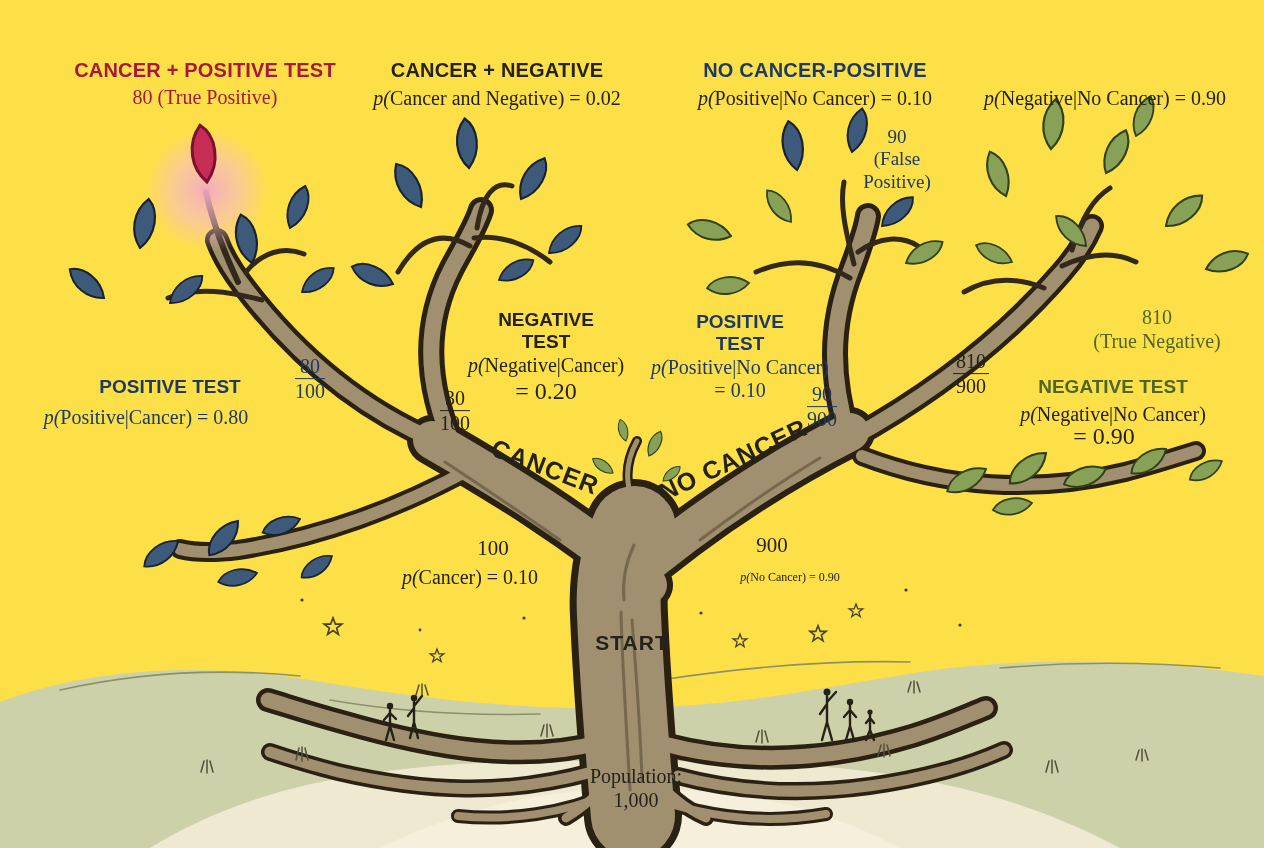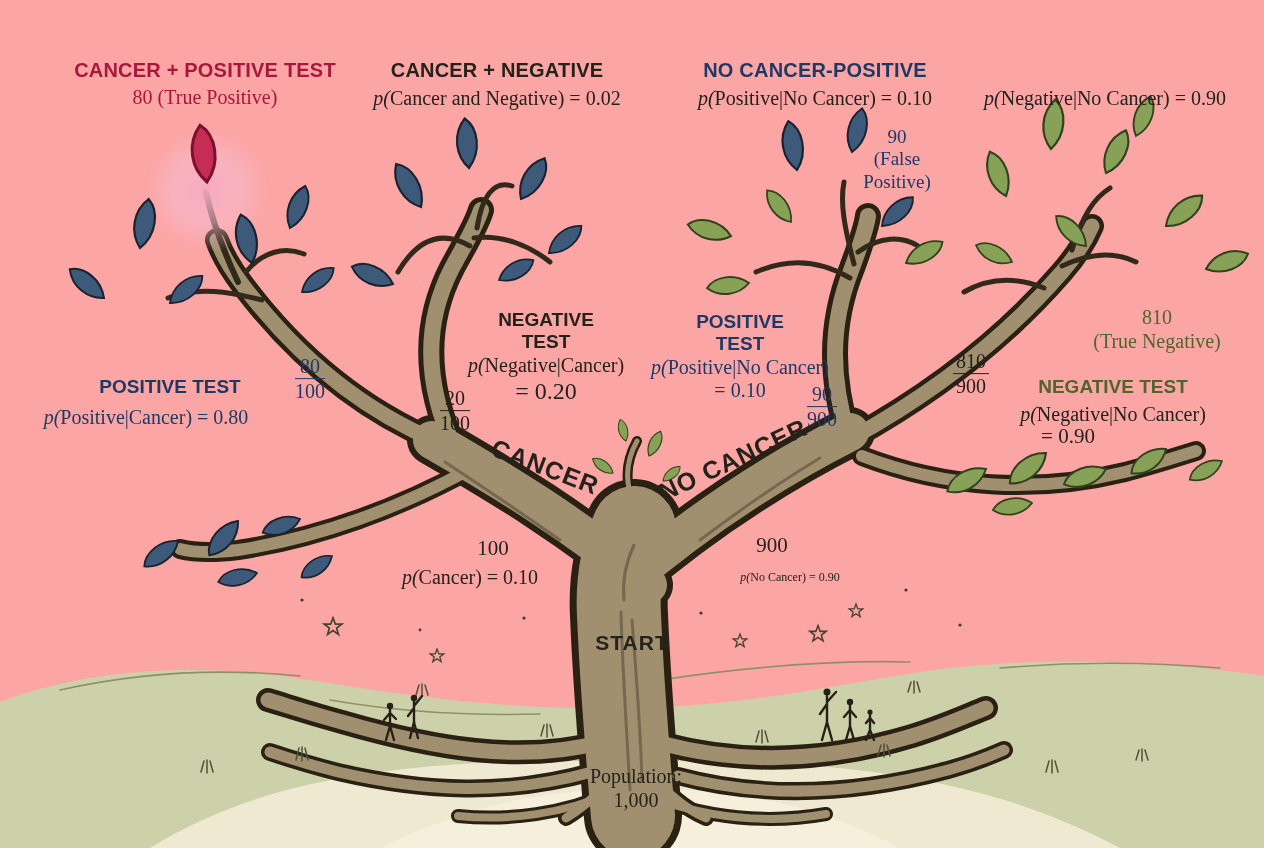--- a/index.html
+++ b/index.html
@@ -1,18 +1,18 @@
 <!DOCTYPE html>
 <html><head>
 <meta charset="utf-8">
 <style>
   html,body{margin:0;padding:0;}
   .canvas{
     position:relative;width:1264px;height:848px;overflow:hidden;
-    background:#fca5a5;
+    background:#fde047;
     font-family:"Liberation Sans",sans-serif;
   }
   svg{position:absolute;left:0;top:0;}
   .lbl{position:absolute;transform:translate(-50%,-50%);text-align:center;white-space:nowrap;}
   .sans{font-family:"Liberation Sans",sans-serif;font-weight:700;}
   .serif{font-family:"Liberation Serif",serif;}
   .h-title{font-size:20px;letter-spacing:.2px;}
   .h-sub{font-size:20px;}
   .crimson{color:#a8173c;}
   .navy{color:#1d3a66;}
@@ -266,42 +266,42 @@
     <div class="den">100</div>
   </div>
 
   <div class="lbl stack" style="left:546px;top:357px">
     <div class="sans ink" style="font-size:19px">NEGATIVE</div>
     <div class="sans ink" style="font-size:19px">TEST</div>
     <div class="serif ink pfirst" style="font-size:20px">p(Negative|Cancer)</div>
     <div class="serif ink" style="font-size:24px">= 0.20</div>
   </div>
   <div class="lbl frac ink" style="left:455px;top:411px">
-    <div class="num">20</div>
+    <div class="num">30</div>
     <div class="den">100</div>
   </div>
 
   <div class="lbl stack" style="left:740px;top:357px">
     <div class="sans navy" style="font-size:19px">POSITIVE</div>
     <div class="sans navy" style="font-size:19px">TEST</div>
     <div class="serif navy pfirst" style="font-size:20px">p(Positive|No Cancer)</div>
     <div class="serif navy" style="font-size:20px">= 0.10</div>
   </div>
   <div class="lbl frac navy" style="left:822px;top:407px">
     <div class="num">90</div>
     <div class="den">900</div>
   </div>
 
   <div class="lbl frac ink" style="left:971px;top:374px">
     <div class="num">810</div>
     <div class="den">900</div>
   </div>
   <div class="lbl sans olive" style="left:1113px;top:387px;font-size:19px">NEGATIVE TEST</div>
   <div class="lbl serif ink pfirst" style="left:1113px;top:414px;font-size:20px">p(Negative|No Cancer)</div>
-  <div class="lbl serif ink" style="left:1068px;top:436px;font-size:21px">= 0.90</div>
+  <div class="lbl serif ink" style="left:1104px;top:436px;font-size:24px">= 0.90</div>
 
   <div class="lbl sans ink bigrot" style="left:545px;top:467px;transform:translate(-50%,-50%) rotate(21deg)">CANCER</div>
   <div class="lbl sans ink bigrot" style="left:733px;top:460px;transform:translate(-50%,-50%) rotate(-25deg)">NO CANCER</div>
 
   <div class="lbl serif ink" style="left:493px;top:548px;font-size:21px">100</div>
   <div class="lbl serif ink pfirst" style="left:470px;top:577px;font-size:20px">p(Cancer) = 0.10</div>
 
   <div class="lbl serif ink" style="left:772px;top:545px;font-size:21px">900</div>
   <div class="lbl serif ink pfirst" style="left:790px;top:577px;font-size:12px">p(No Cancer) = 0.90</div>
 

